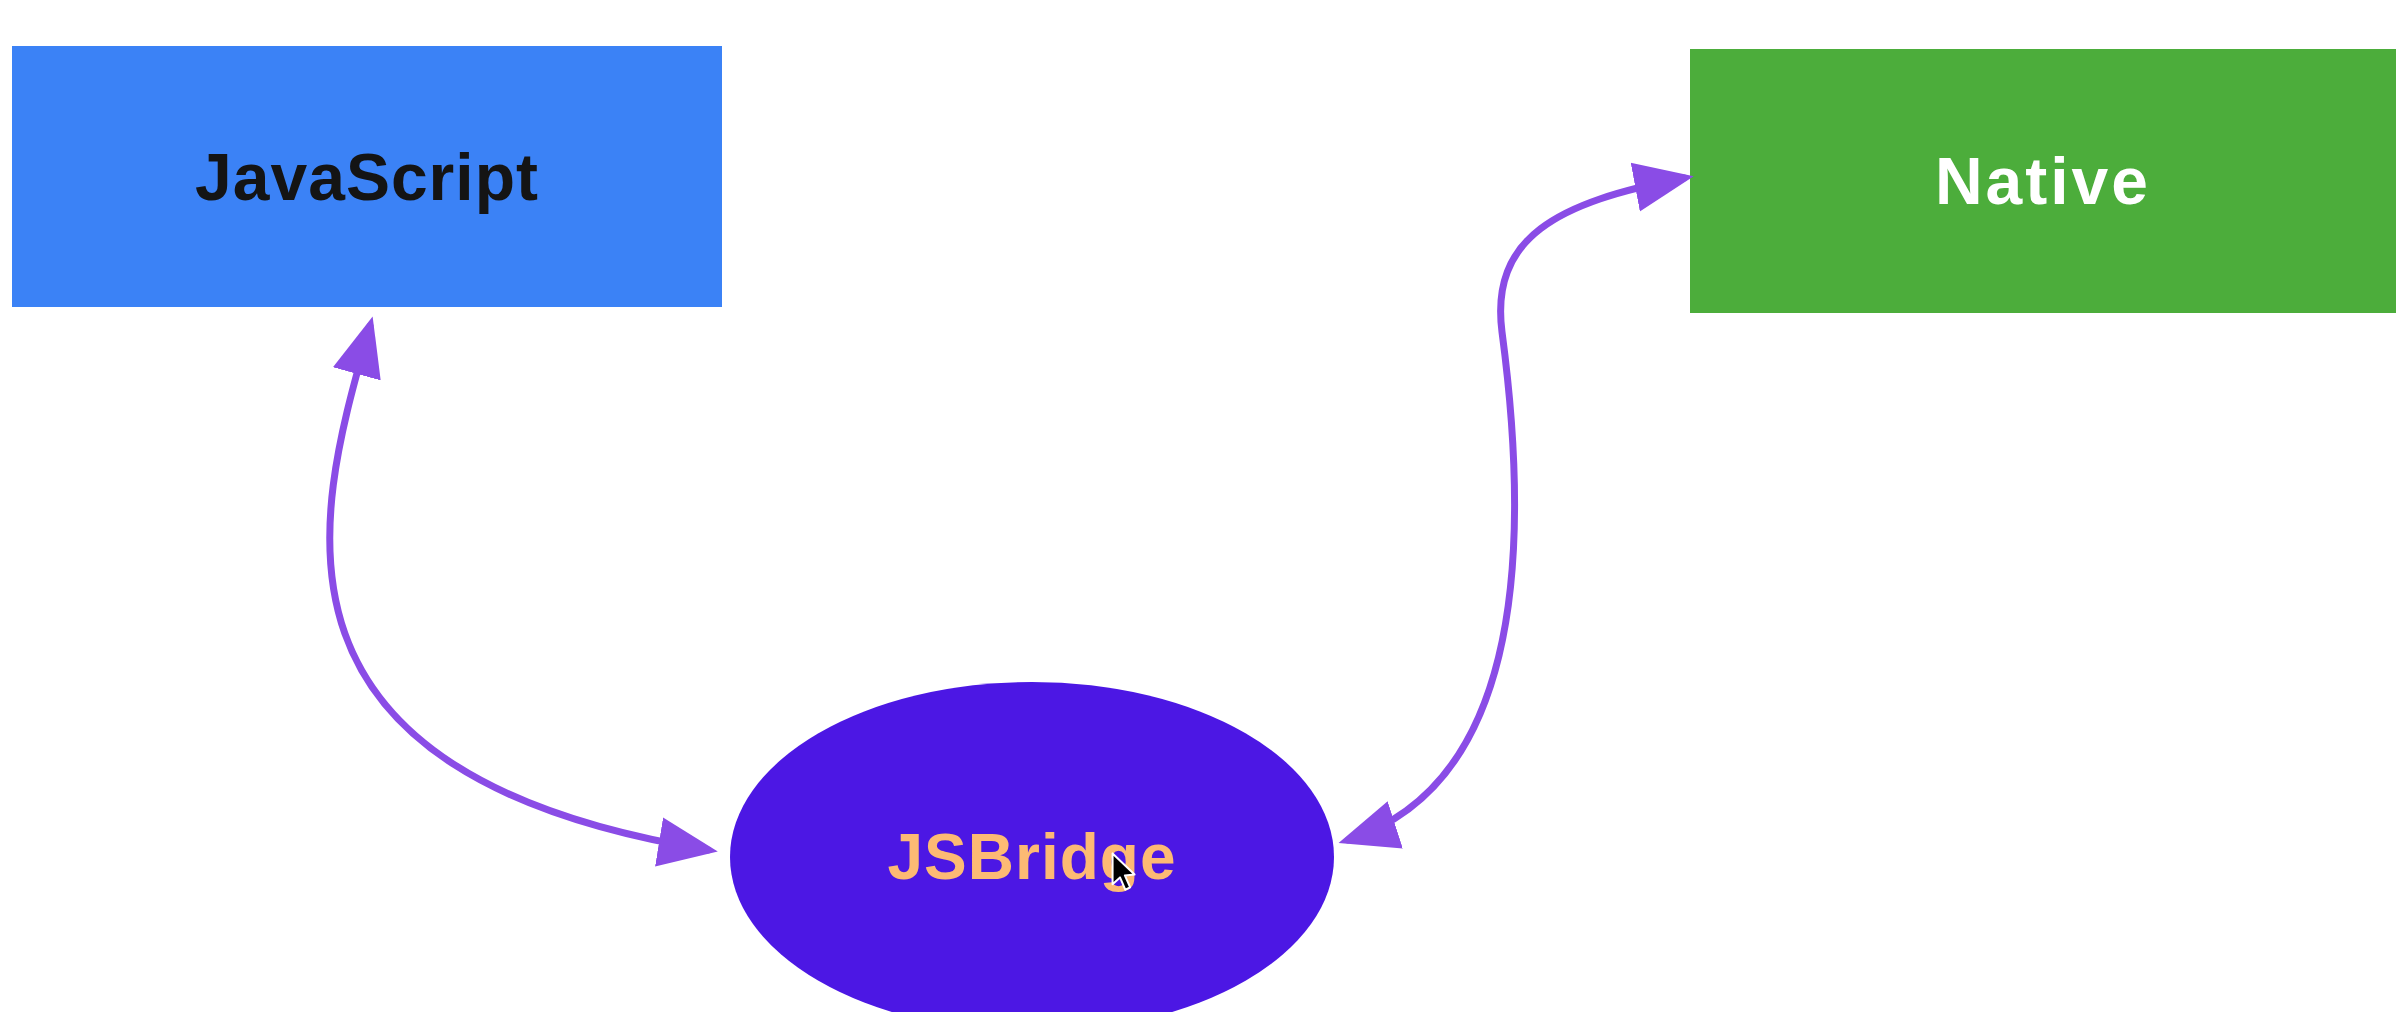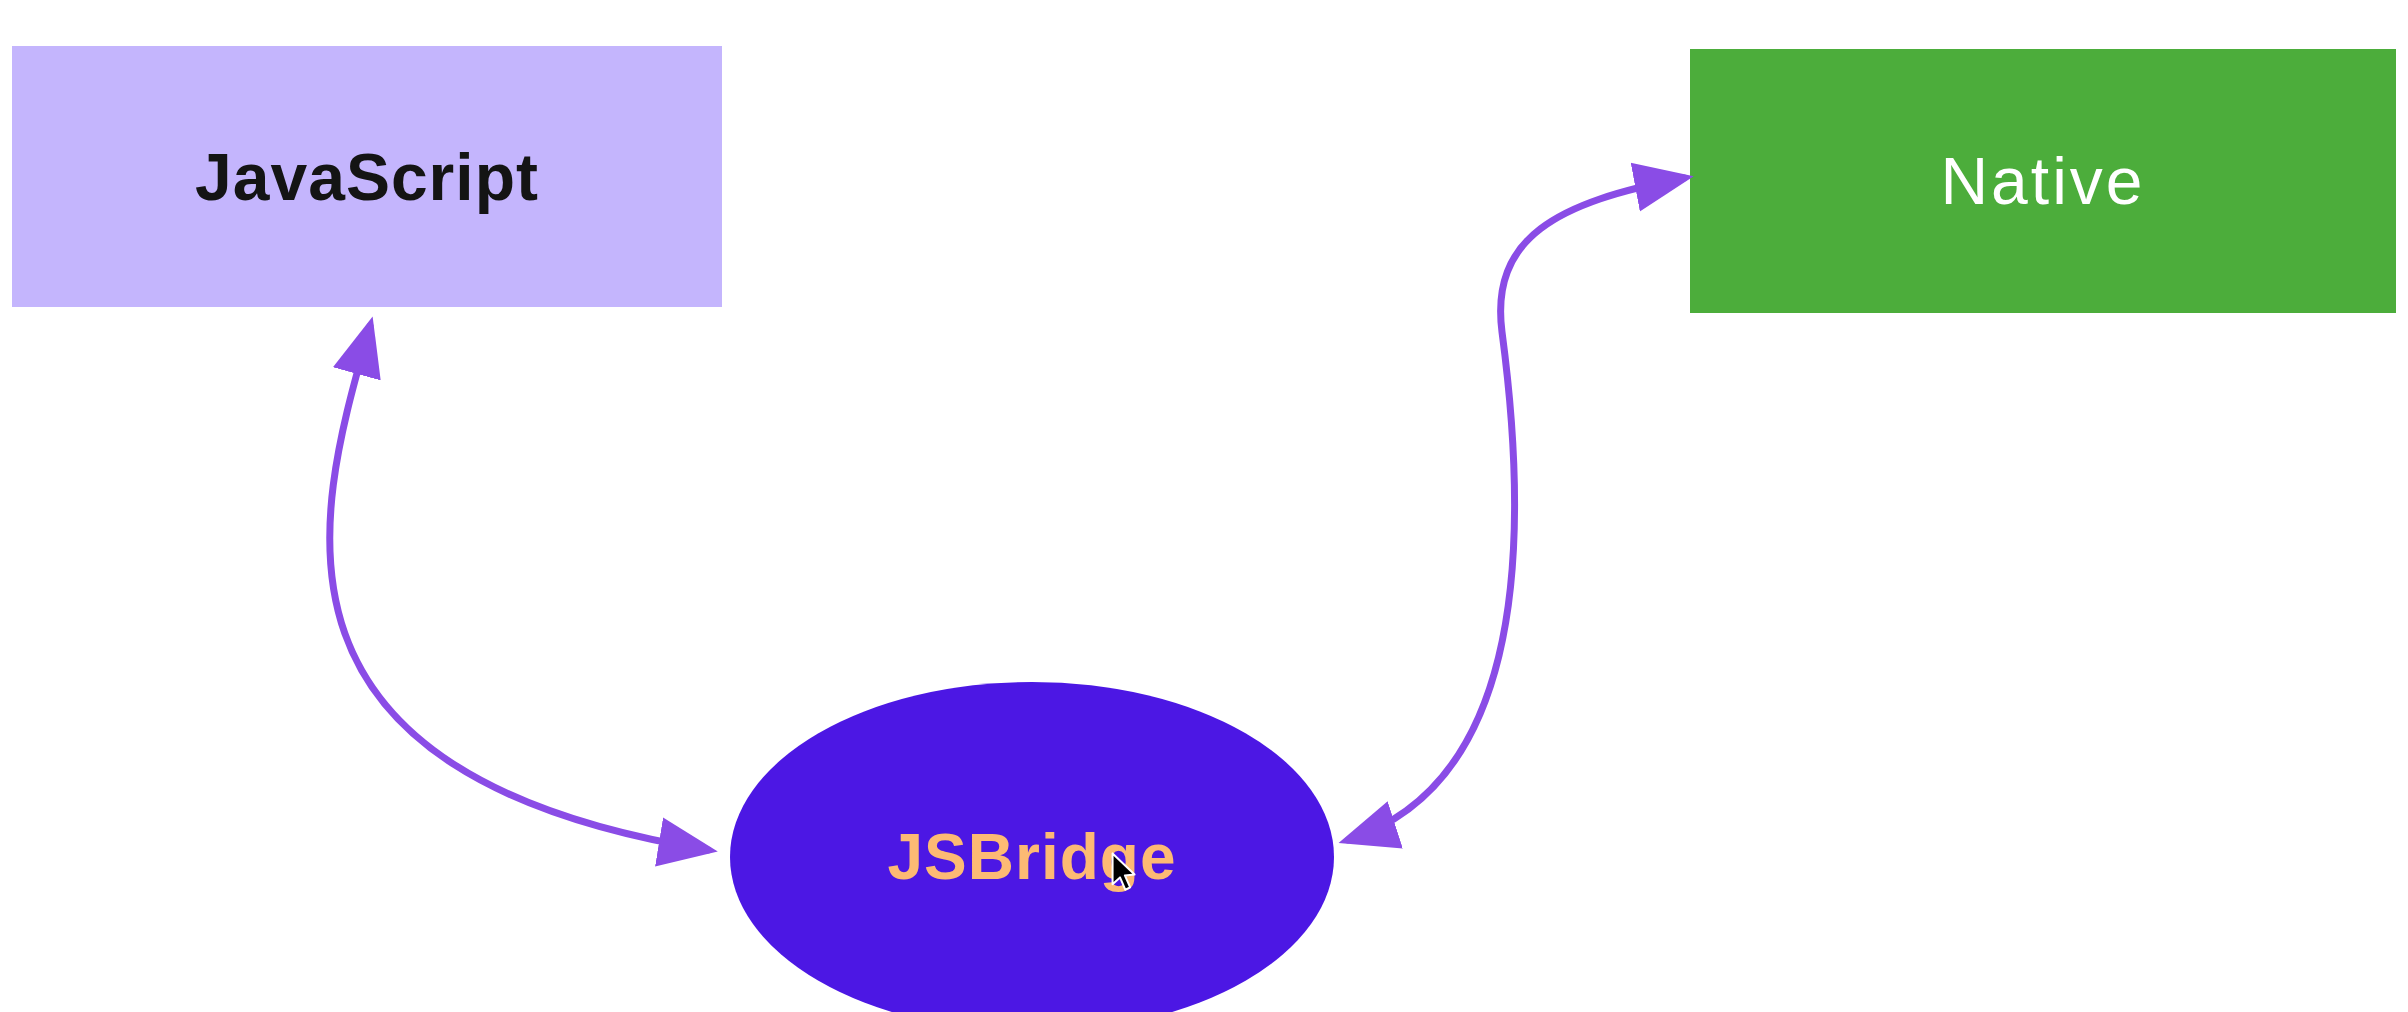--- a/index.html
+++ b/index.html
@@ -26,21 +26,21 @@
   }
   .node-js {
     left: 12px; top: 46px;
     width: 710px; height: 261px;
   }
   .node-js .label { color: #141414; font-weight: 700; }
   .node-native {
     left: 1690px; top: 49px;
     width: 706px; height: 264px;
   }
-  .node-native .label { color: #ffffff; font-weight: 400; letter-spacing: 3px; }
+  .node-native .label { color: #ffffff; font-weight: 700; letter-spacing: 3px; }
   .node-bridge {
     left: 730px; top: 682px;
     width: 604px; height: 350px;
     border-radius: 50%;
   }
   .node-bridge .label { color: #fdba74; font-weight: 600; font-size: 64px; }
   .edges-layer, .cursor-layer {
     position: absolute;
     left: 0; top: 0;
     width: 2408px; height: 1012px;
@@ -57,21 +57,21 @@
     top: 852px;
     width: 36px;
     height: 40px;
   }
 </style>
 </head>
 <body>
 
 <div class="stage">
 
-  <div class="node node-js" style="background-color: #c4b5fd;">
+  <div class="node node-js" style="background-color: #3b82f6;">
     <span class="label">JavaScript</span>
   </div>
 
   <div class="node node-native" style="background-color: rgb(76, 173, 59);">
     <span class="label">Native</span>
   </div>
 
   <div class="node node-bridge" style="background-color: rgb(76, 23, 228);">
     <span class="label">JSBridge</span>
   </div>

